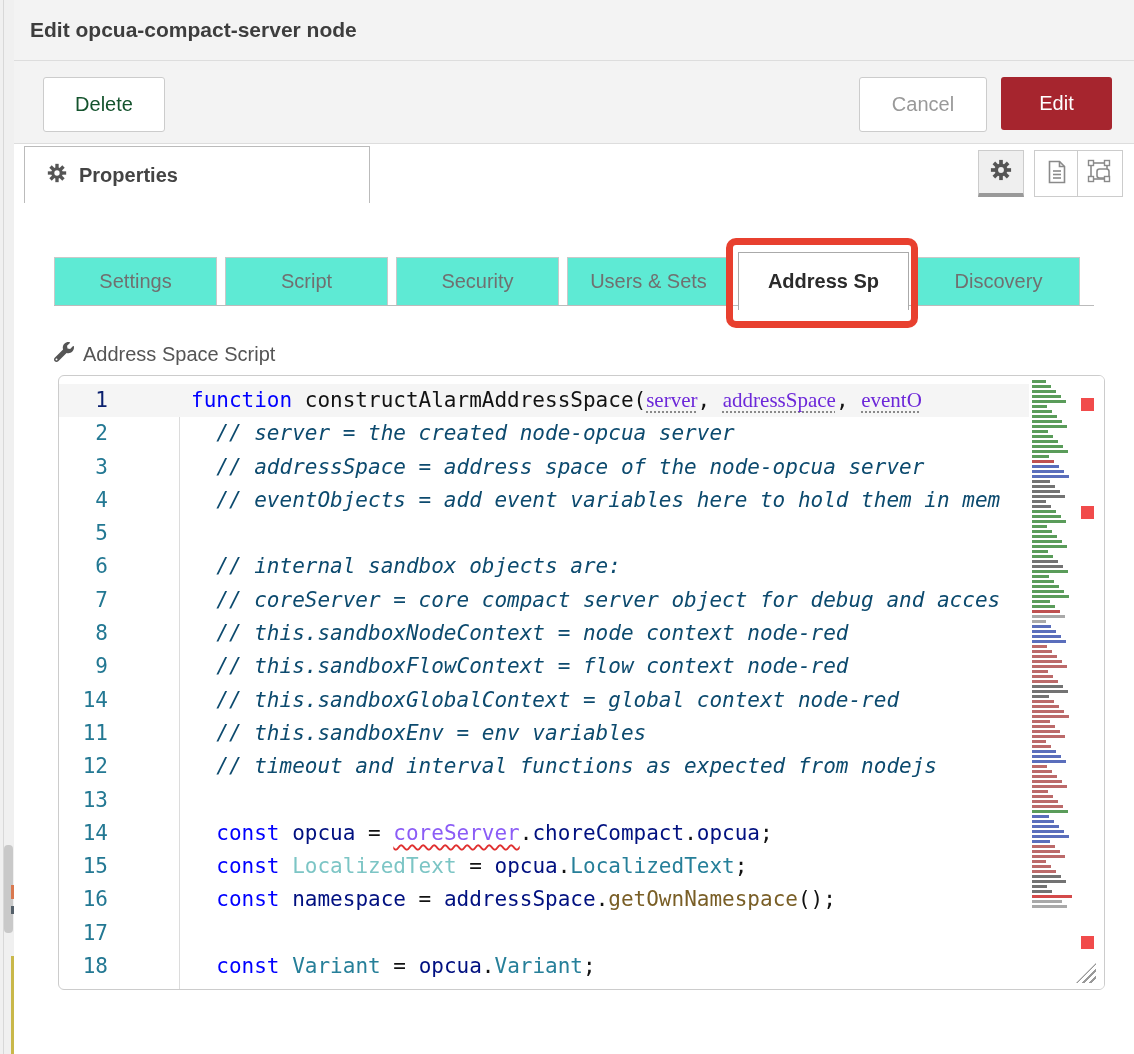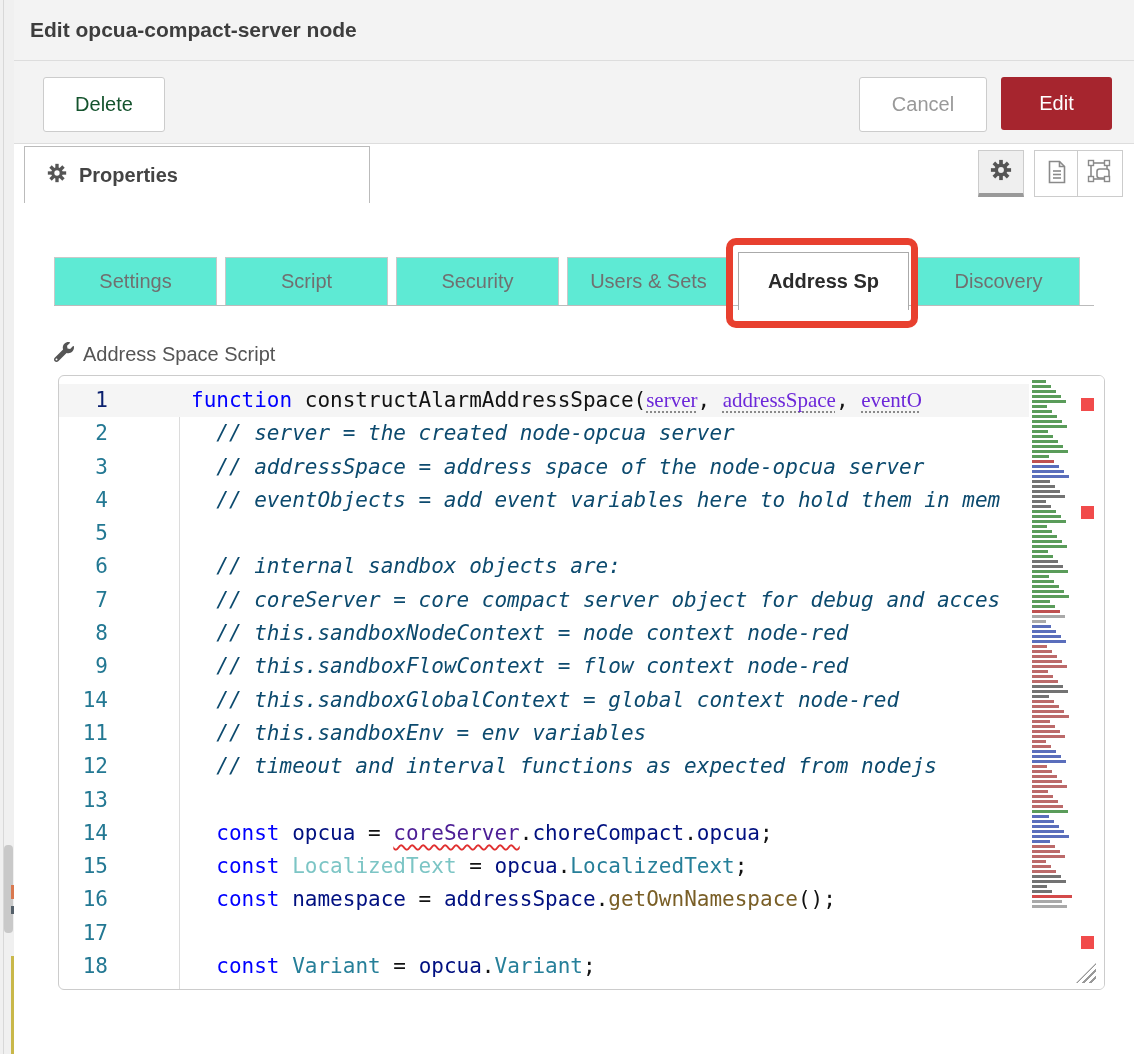--- a/index.html
+++ b/index.html
@@ -65,21 +65,21 @@
   .cl-first{background:#f5f5f5;}
   #indent-guide{position:absolute;left:120px;top:41px;bottom:0;width:1px;background:#dcdcdc;}
   .tk-kw{color:#0000ff;}
   .tk-cm{color:#0c4a6e;font-style:italic;}
   .tk-pl{color:#121212;}
   .tk-vr{color:#001080;}
   .tk-ty{color:#267f99;}
   .tk-tyf{color:#7cc5c5;}
   .tk-fn{color:#795e26;}
   .tk-pm{color:#6d28d9;text-decoration:underline dotted #8a8a8a 2px;text-underline-offset:4px;font-family:Liberation Serif, serif;}
-  .tk-sq{color:#4c1d95;text-decoration:underline wavy #e03030 1.5px;text-underline-offset:4px;}
+  .tk-sq{color:#8b5cf6;text-decoration:underline wavy #e03030 1.5px;text-underline-offset:4px;}
 
   
   #minimap{position:absolute;right:32px;top:4px;width:42px;height:540px;overflow:hidden;}
   .mm-bar{height:3px;margin:0 0 2px 2px;opacity:.85;}
   #marker-strip{position:absolute;right:0;top:0;width:32px;bottom:0;background:#fff;}
   .err-marker{position:absolute;left:9px;width:13px;height:13px;}
   #resize-grip{position:absolute;right:8px;bottom:6px;width:20px;height:20px;
       background:repeating-linear-gradient(135deg,transparent 0 3px,#999 3px 5px);
       clip-path:polygon(100% 0,100% 100%,0 100%);cursor:nwse-resize;}
 </style>

